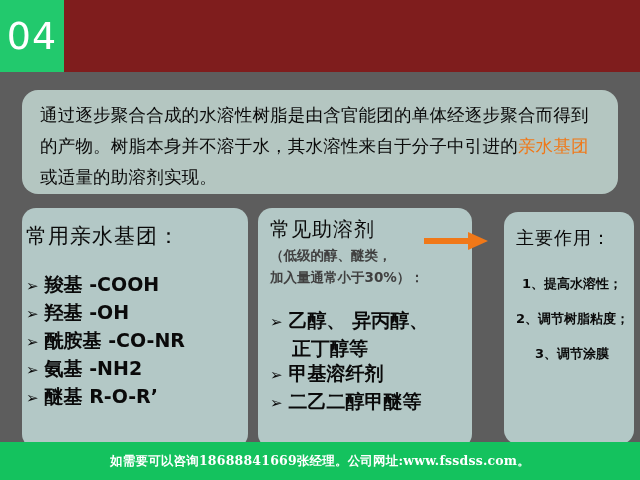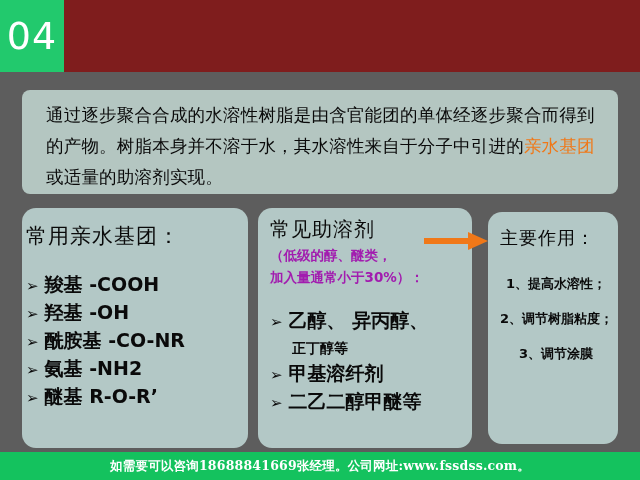--- a/index.html
+++ b/index.html
@@ -61,23 +61,23 @@
   }
 
   
   #intro-box {
     position: absolute;
     left: 22px;
     top: 90px;
     width: 596px;
     height: 104px;
     background: #b4c6c1;
-    border-radius: 8px;
+    border-radius: 16px;
     box-sizing: border-box;
-    padding: 10px 16px 8px 24px;
+    padding: 10px 16px 8px 18px;
   }
   #intro-text {
     color: #0a0a0a;
     font-size: 17.5px;
     line-height: 31px;
     font-family: "DejaVu Sans", "Liberation Sans", sans-serif;
     letter-spacing: 0.2px;
   }
   #intro-text .hl {
     color: #f07818;
@@ -99,21 +99,21 @@
     padding: 14px 8px 8px 4px;
   }
   #panel-mid {
     left: 258px;
     top: 208px;
     width: 214px;
     height: 240px;
     padding: 8px 6px 22px 12px;
   }
   #panel-right {
-    left: 488px;
+    left: 504px;
     top: 212px;
     width: 130px;
     height: 232px;
     padding: 14px 6px 6px 12px;
   }
 
   .panel-title {
     color: #0a0a0a;
     font-size: 21px;
     font-weight: 500;
@@ -153,42 +153,42 @@
     margin-bottom: 2px;
     font-family: "DejaVu Sans", "Liberation Sans", sans-serif;
   }
   #left-list .bullet-marker {
     font-size: 15px;
     margin-right: 6px;
   }
 
   
   #mid-note {
-    color: #a21caf;
+    color: #404040;
     font-size: 13.5px;
     font-weight: bold;
     line-height: 22px;
     margin-top: 1px;
     font-family: "DejaVu Sans", "Liberation Sans", sans-serif;
   }
   #mid-list { margin-top: 20px; }
   #mid-list .bullet-item {
     font-size: 19px;
     line-height: 25px;
     margin-bottom: 1px;
     font-family: "DejaVu Sans", "Liberation Sans", sans-serif;
   }
   #mid-list .bullet-marker {
     font-size: 15px;
     margin-right: 6px;
   }
   #mid-list .wrapline {
     display: block;
     margin-left: 22px;
-    font-size: 14px;
+    font-size: 19px;
     line-height: 25px;
     font-weight: bold;
     color: #0a0a0a;
     font-family: "DejaVu Sans", "Liberation Sans", sans-serif;
   }
 
   
   #right-list { margin-top: 24px; text-align: center; }
   #right-list li {
     color: #0a0a0a;
@@ -212,21 +212,21 @@
     width: 64px;
     height: 18px;
   }
 
   
   #footer {
     position: absolute;
     left: 0;
     bottom: 0;
     width: 640px;
-    height: 28px;
+    height: 38px;
     background: #14c25e;
     display: flex;
     align-items: center;
     justify-content: center;
   }
   #footer-text {
     color: #ffffff;
     font-size: 12.5px;
     font-weight: bold;
     letter-spacing: 0.2px;

